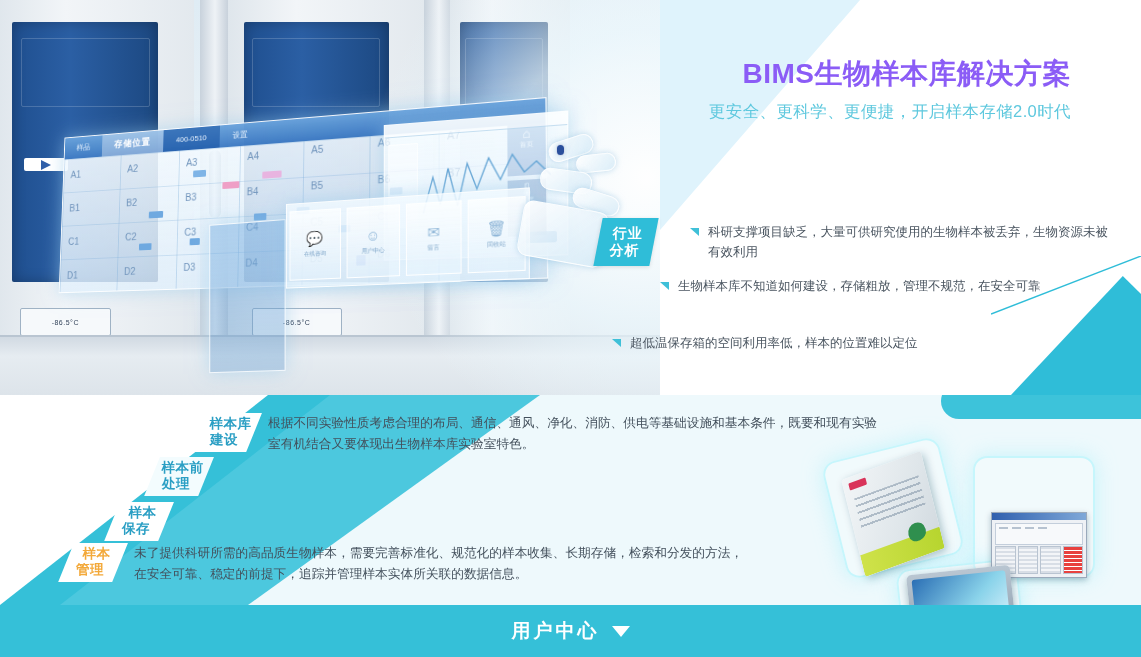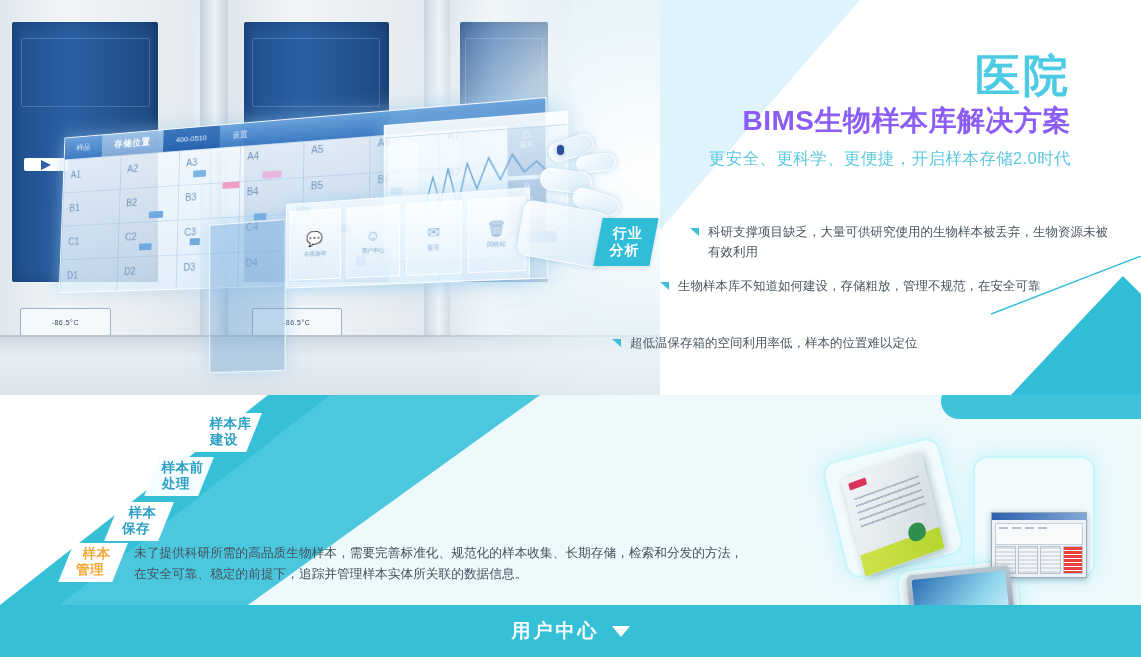--- a/index.html
+++ b/index.html
@@ -355,21 +355,20 @@
         <div class="rf2"></div>
         <div class="rf3"></div>
       <div class="rf4"></div>
         <div class="rpalm"></div>
         <div class="rdot"></div>
     </div>
 
     <div class="wedge"></div>
 
     <div class="titles">
-      <div class="t1" style="color:#4ecbe4">医院</div>
       <div class="t2" style="color:#8b5cf6">BIMS生物样本库解决方案</div>
       <div class="t3" style="color:#5ec8de">更安全、更科学、更便捷，开启样本存储2.0时代</div>
     </div>
 
     <div class="tag">
       <span>行业</span>
       <span>分析</span>
     </div>
 
     <div class="bullets">
@@ -422,20 +421,21 @@
       <div class="tablet"></div>
     </div>
 
     <div class="rows">
 
       <div class="row r1">
         <div class="chipLbl" style="background:#ffffff;color:#2b9fc4">
           <span>样本库</span>
           <span>建设</span>
         </div>
+        <div class="rowTxt">根据不同实验性质考虑合理的布局、通信、通风、净化、消防、供电等基础设施和基本条件，既要和现有实验室有机结合又要体现出生物样本库实验室特色。</div>
       </div>
 
       <div class="row r2">
         <div class="chipLbl" style="background:#f3fcfe;color:#2b9fc4">
           <span>样本前</span>
           <span>处理</span>
         </div>
       </div>
 
       <div class="row r3">

